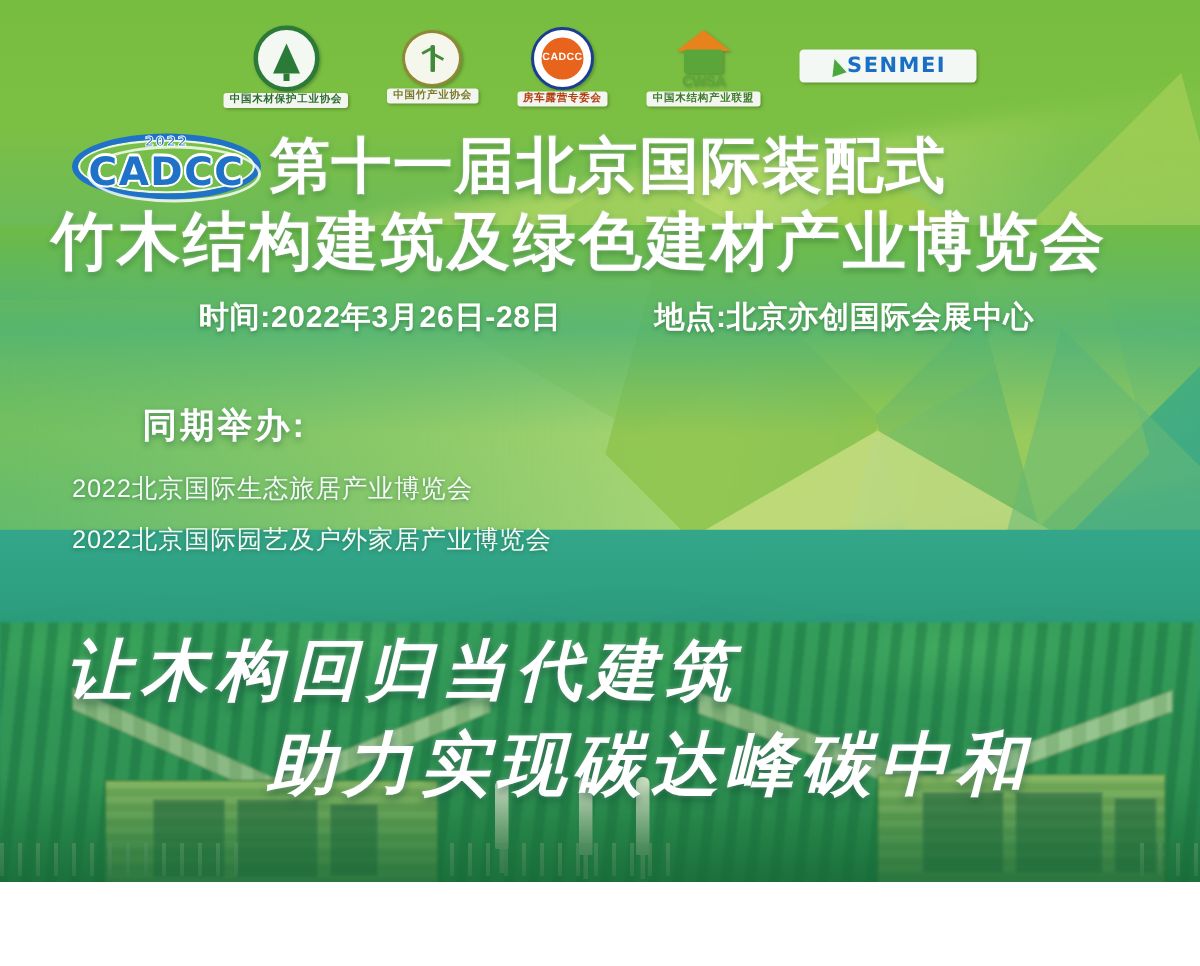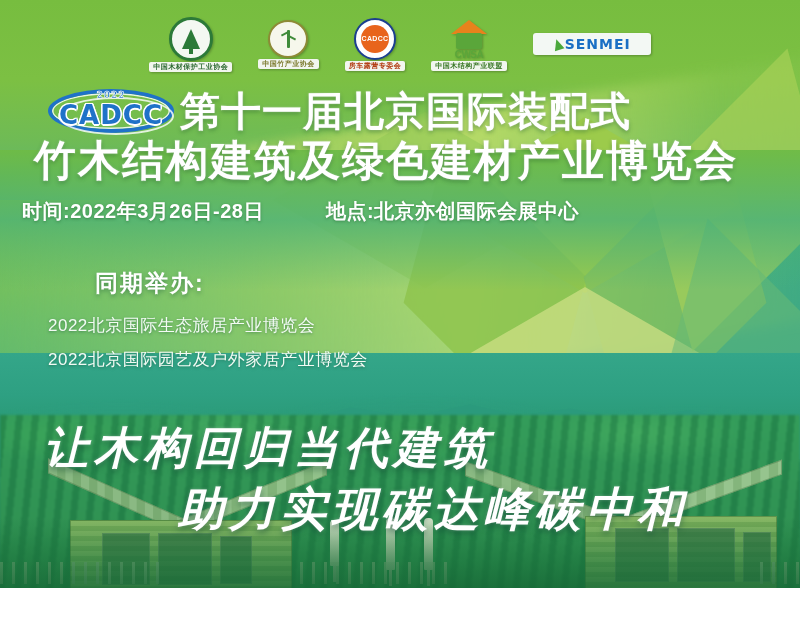--- a/index.html
+++ b/index.html
@@ -251,20 +251,21 @@
     font-size:42px;font-weight:bold;color:#ffffff;letter-spacing:2px;
     line-height:50px;white-space:nowrap;margin-top:2px;
     text-shadow:0 2px 4px rgba(30,90,40,.45),0 0 2px rgba(255,255,255,.5);
   }
   .meta{
     margin-top:12px;padding-left:22px;
     display:flex;align-items:center;
     font-size:20px;color:#ffffff;font-weight:bold;
     letter-spacing:.5px;
     text-shadow:0 1px 3px rgba(30,90,40,.5);
+    justify-content:center;
   }
   .meta .venue{margin-left:62px;}
 
   
   .concurrent{
     position:absolute;left:48px;top:268px;z-index:7;
   }
   .conc-title{
     font-size:23px;font-weight:bold;color:#ffffff;letter-spacing:2px;
     text-shadow:0 2px 4px rgba(25,85,60,.5);

